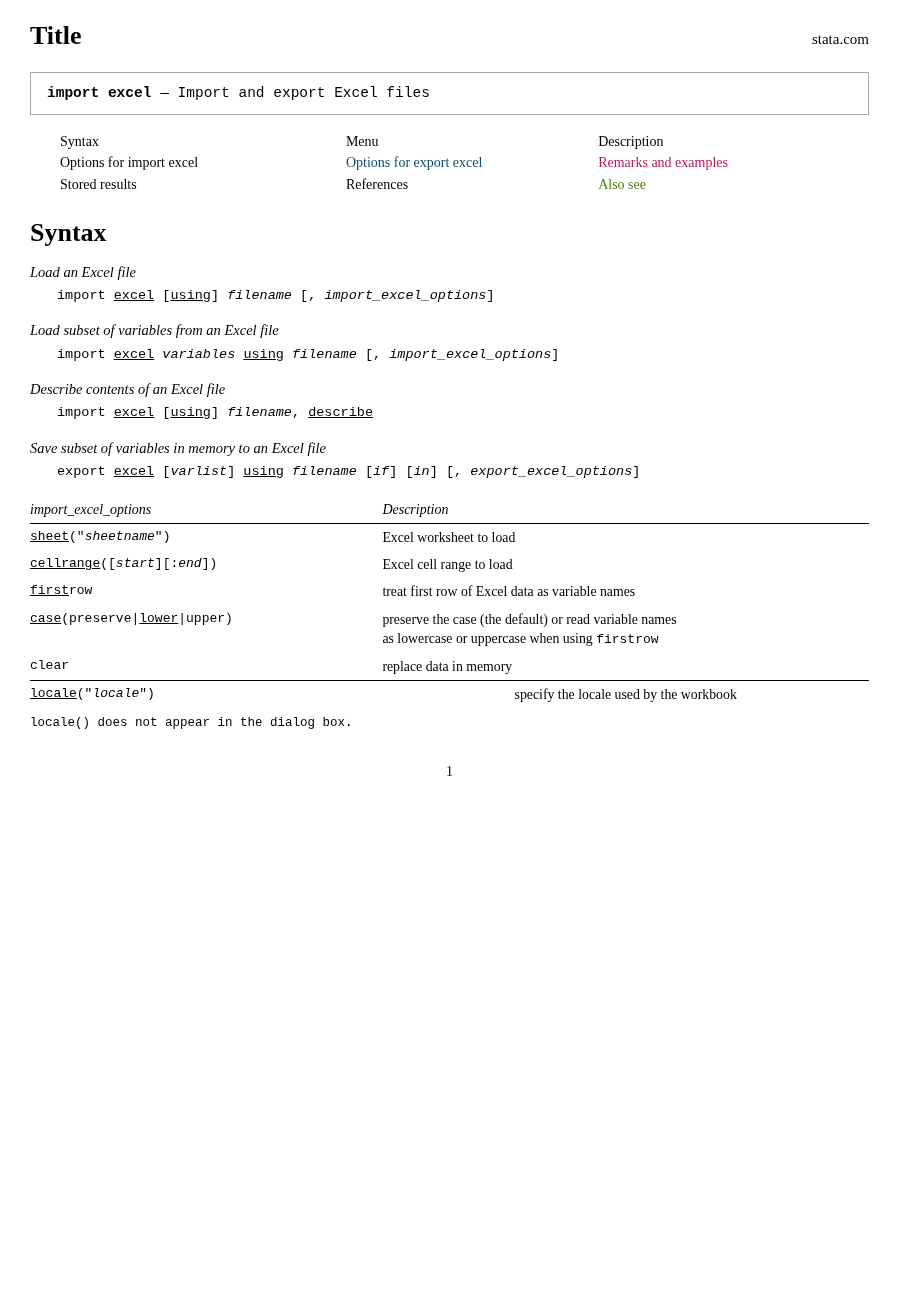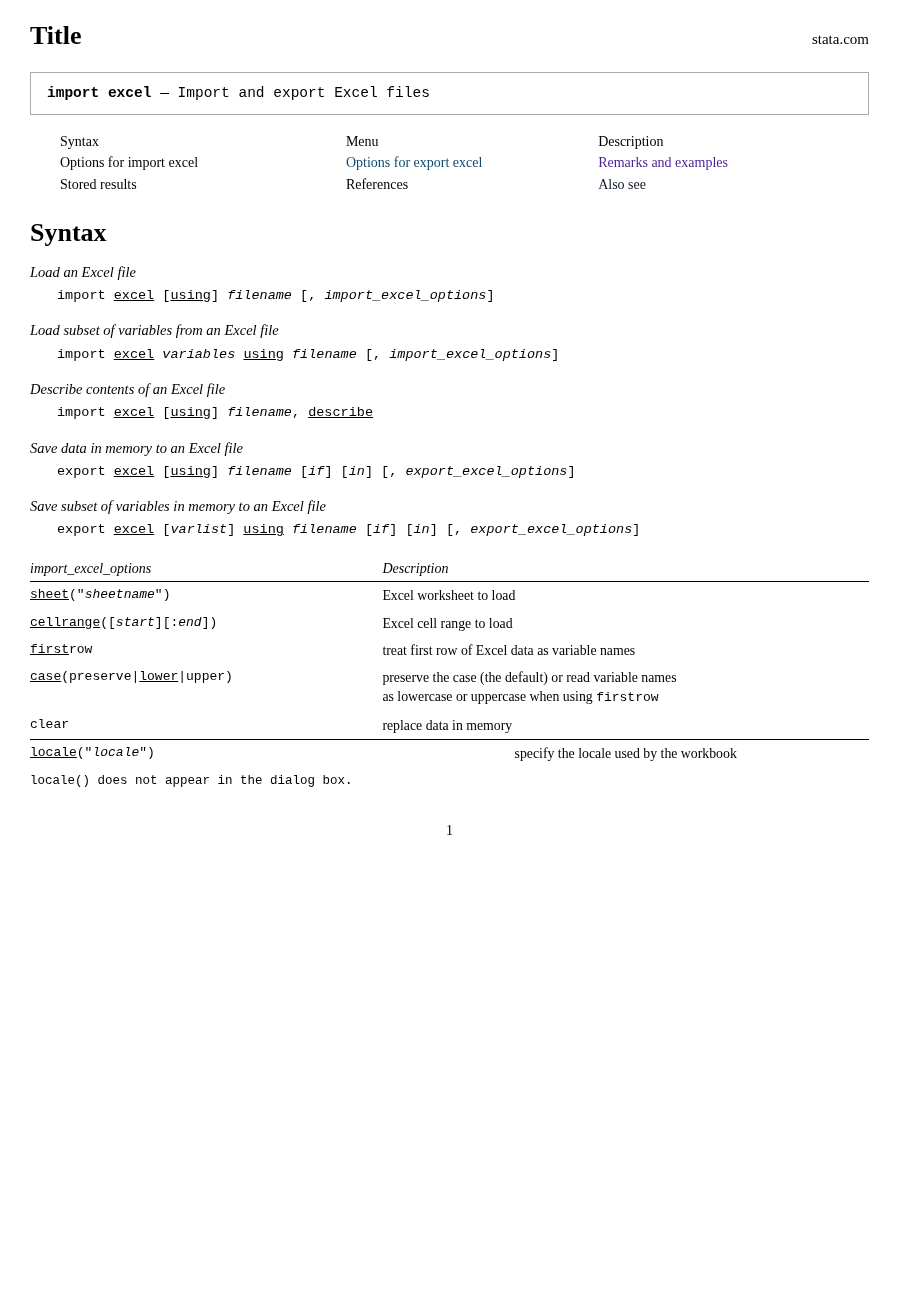--- a/index.html
+++ b/index.html
@@ -155,49 +155,45 @@
   <table>
     <tbody id="nav-tbody">
         <tr>
           <td style="cursor: pointer; color: rgb(0, 0, 0); font-size: 14px; padding: 1px 10px 1px 0px;">Syntax</td>
           <td style="cursor: pointer; color: rgb(0, 0, 0); font-size: 14px; padding: 1px 10px 1px 0px;">Menu</td>
           <td style="cursor: pointer; color: rgb(0, 0, 0); font-size: 14px; padding: 1px 10px 1px 0px;">Description</td>
         </tr>
         <tr>
           <td style="cursor: pointer; color: rgb(0, 0, 0); font-size: 14px; padding: 1px 28px 1px 0px;">Options for import excel</td>
           <td style="cursor: pointer; color: #0c4a6e; font-size: 14px; padding: 1px 10px 1px 0px;">Options for export excel</td>
-          <td style="cursor: pointer; color: #4c1d95; font-size: 14px; padding: 1px 10px 1px 0px;">Remarks and examples</td>
+          <td style="cursor: pointer; color: #be185d; font-size: 14px; padding: 1px 10px 1px 0px;">Remarks and examples</td>
         </tr>
         <tr>
           <td style="cursor: pointer; color: rgb(0, 0, 0); font-size: 14px; padding: 1px 10px 1px 0px;">Stored results</td>
           <td style="cursor: pointer; color: rgb(0, 0, 0); font-size: 14px; padding: 1px 10px 1px 0px;">References</td>
-          <td style="cursor: pointer; color: #0f172a; font-size: 14px; padding: 1px 10px 1px 0px;">Also see</td>
+          <td style="cursor: pointer; color: #4d7c0f; font-size: 14px; padding: 1px 10px 1px 0px;">Also see</td>
         </tr>
       </tbody>
   </table>
 </div>
 
 <div class="section-heading">Syntax</div>
 
 <div class="syntax-content" id="syntax-blocks">
     <div class="syntax-block">
       <div class="syntax-desc">Load an Excel file</div>
       <div class="syntax-line">import <span class="ul">excel</span> [<span class="ul">using</span>] <em>filename</em> [, <em>import_excel_options</em>]</div>
     </div>
     <div class="syntax-block">
       <div class="syntax-desc">Load subset of variables from an Excel file</div>
       <div class="syntax-line">import <span class="ul">excel</span> <em>variables</em> <span class="ul">using</span> <em>filename</em> [, <em>import_excel_options</em>]</div>
     </div>
     <div class="syntax-block">
       <div class="syntax-desc">Describe contents of an Excel file</div>
       <div class="syntax-line">import <span class="ul">excel</span> [<span class="ul">using</span>] <em>filename</em>, <span class="ul">describe</span></div>
-    </div>
-    <div class="syntax-block">
-      <div class="syntax-desc">Save data in memory to an Excel file</div>
-      <div class="syntax-line">export <span class="ul">excel</span> [<span class="ul">using</span>] <em>filename</em> [<em>if</em>] [<em>in</em>] [, <em>export_excel_options</em>]</div>
     </div>
     <div class="syntax-block">
       <div class="syntax-desc">Save subset of variables in memory to an Excel file</div>
       <div class="syntax-line">export <span class="ul">excel</span> [<em>varlist</em>] <span class="ul">using</span> <em>filename</em> [<em>if</em>] [<em>in</em>] [, <em>export_excel_options</em>]</div>
     </div>
   </div>
 
 <div class="options-table-wrap">
   <table class="options-table">
     <thead>

